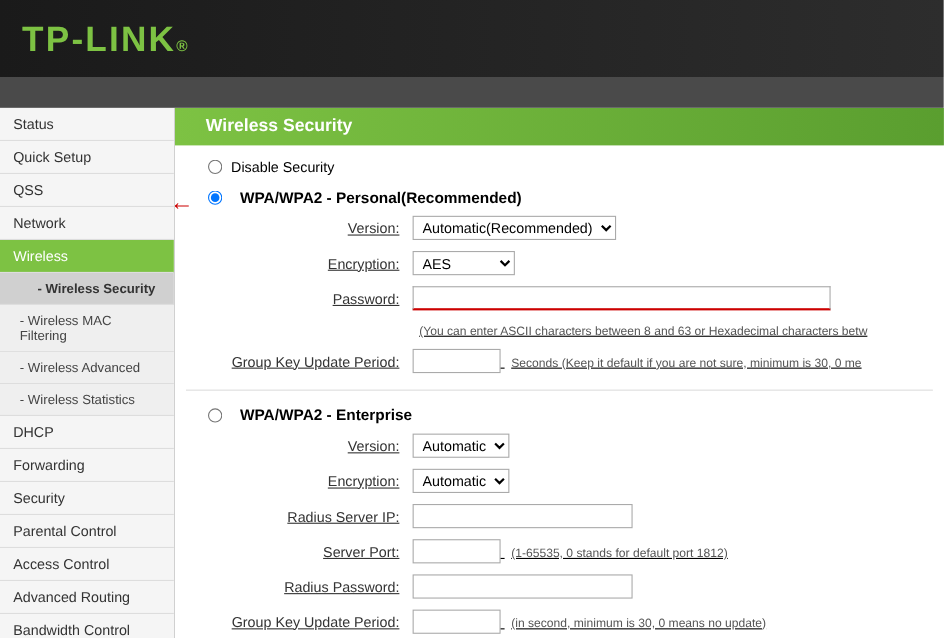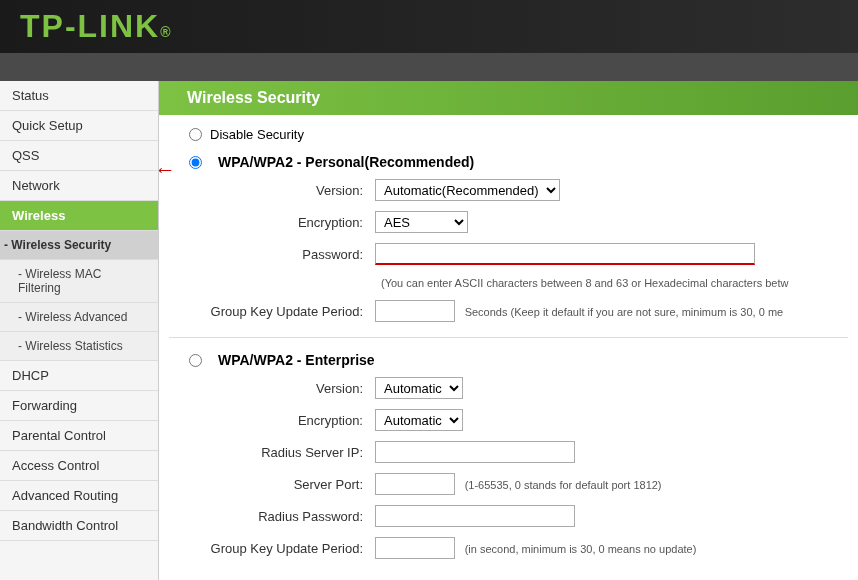--- a/index.html
+++ b/index.html
@@ -1,21 +1,21 @@
 <!DOCTYPE html>
 <html><head>
   <meta charset="utf-8">
   <style>
     * { margin: 0; padding: 0; box-sizing: border-box; }
     body { font-family: Arial, sans-serif; font-size: 13px; background: #f0f0f0; width: 858px; height: 580px; overflow: hidden; display: flex; flex-direction: column; }
 
     
     #header {
       background: linear-gradient(to right, #1a1a1a, #2d2d2d);
-      height: 53px;
+      height: 70px;
       display: flex;
       align-items: center;
       padding: 0 20px;
       flex-shrink: 0;
     }
     #logo-text {
       color: #7dc243;
       font-size: 32px;
       font-weight: bold;
       letter-spacing: 2px;
@@ -50,30 +50,30 @@
       padding: 7px 12px;
       color: #333;
       text-decoration: none;
       border-bottom: 1px solid #ddd;
       cursor: pointer;
       font-size: 13px;
     }
     .sidebar-item.active {
       background: #7dc243;
       color: white;
-      font-weight: bold;
+      font-weight: normal;
     }
     .sidebar-item.sub {
       padding-left: 18px;
       background: #efefef;
       font-size: 12px;
       color: #444;
     }
     .sidebar-item.sub-active {
-      padding-left: 4px;
+      padding-left: 34px;
       background: #d0d0d0;
       font-size: 12px;
       color: #333;
       font-weight: bold;
     }
 
     
     #content {
       flex: 1;
       background: #fff;
@@ -104,20 +104,21 @@
 
     .form-table {
       width: 100%;
       border-collapse: collapse;
       margin-left: 20px;
     }
 
     .form-table td {
       padding: 5px 6px;
       vertical-align: middle;
+      text-decoration: underline;
     }
 
     .form-label {
       text-align: right;
       color: #333;
       font-size: 13px;
       width: 180px;
       padding-right: 10px;
     }
 
@@ -182,20 +183,21 @@
       <div class="sidebar-item">Quick Setup</div>
       <div class="sidebar-item">QSS</div>
       <div class="sidebar-item">Network</div>
       <div class="sidebar-item active">Wireless</div>
       <div class="sidebar-item sub-active">- Wireless Security</div>
       <div class="sidebar-item sub">- Wireless MAC Filtering</div>
       <div class="sidebar-item sub">- Wireless Advanced</div>
       <div class="sidebar-item sub">- Wireless Statistics</div>
       <div class="sidebar-item">DHCP</div>
       <div class="sidebar-item">Forwarding</div>
+      <div class="sidebar-item">Security</div>
       <div class="sidebar-item">Parental Control</div>
       <div class="sidebar-item">Access Control</div>
       <div class="sidebar-item">Advanced Routing</div>
       <div class="sidebar-item">Bandwidth Control</div>
     </div>
 
   <div id="content">
     <div id="page-title-bar">
       <span>Wireless Security</span>
     </div>

